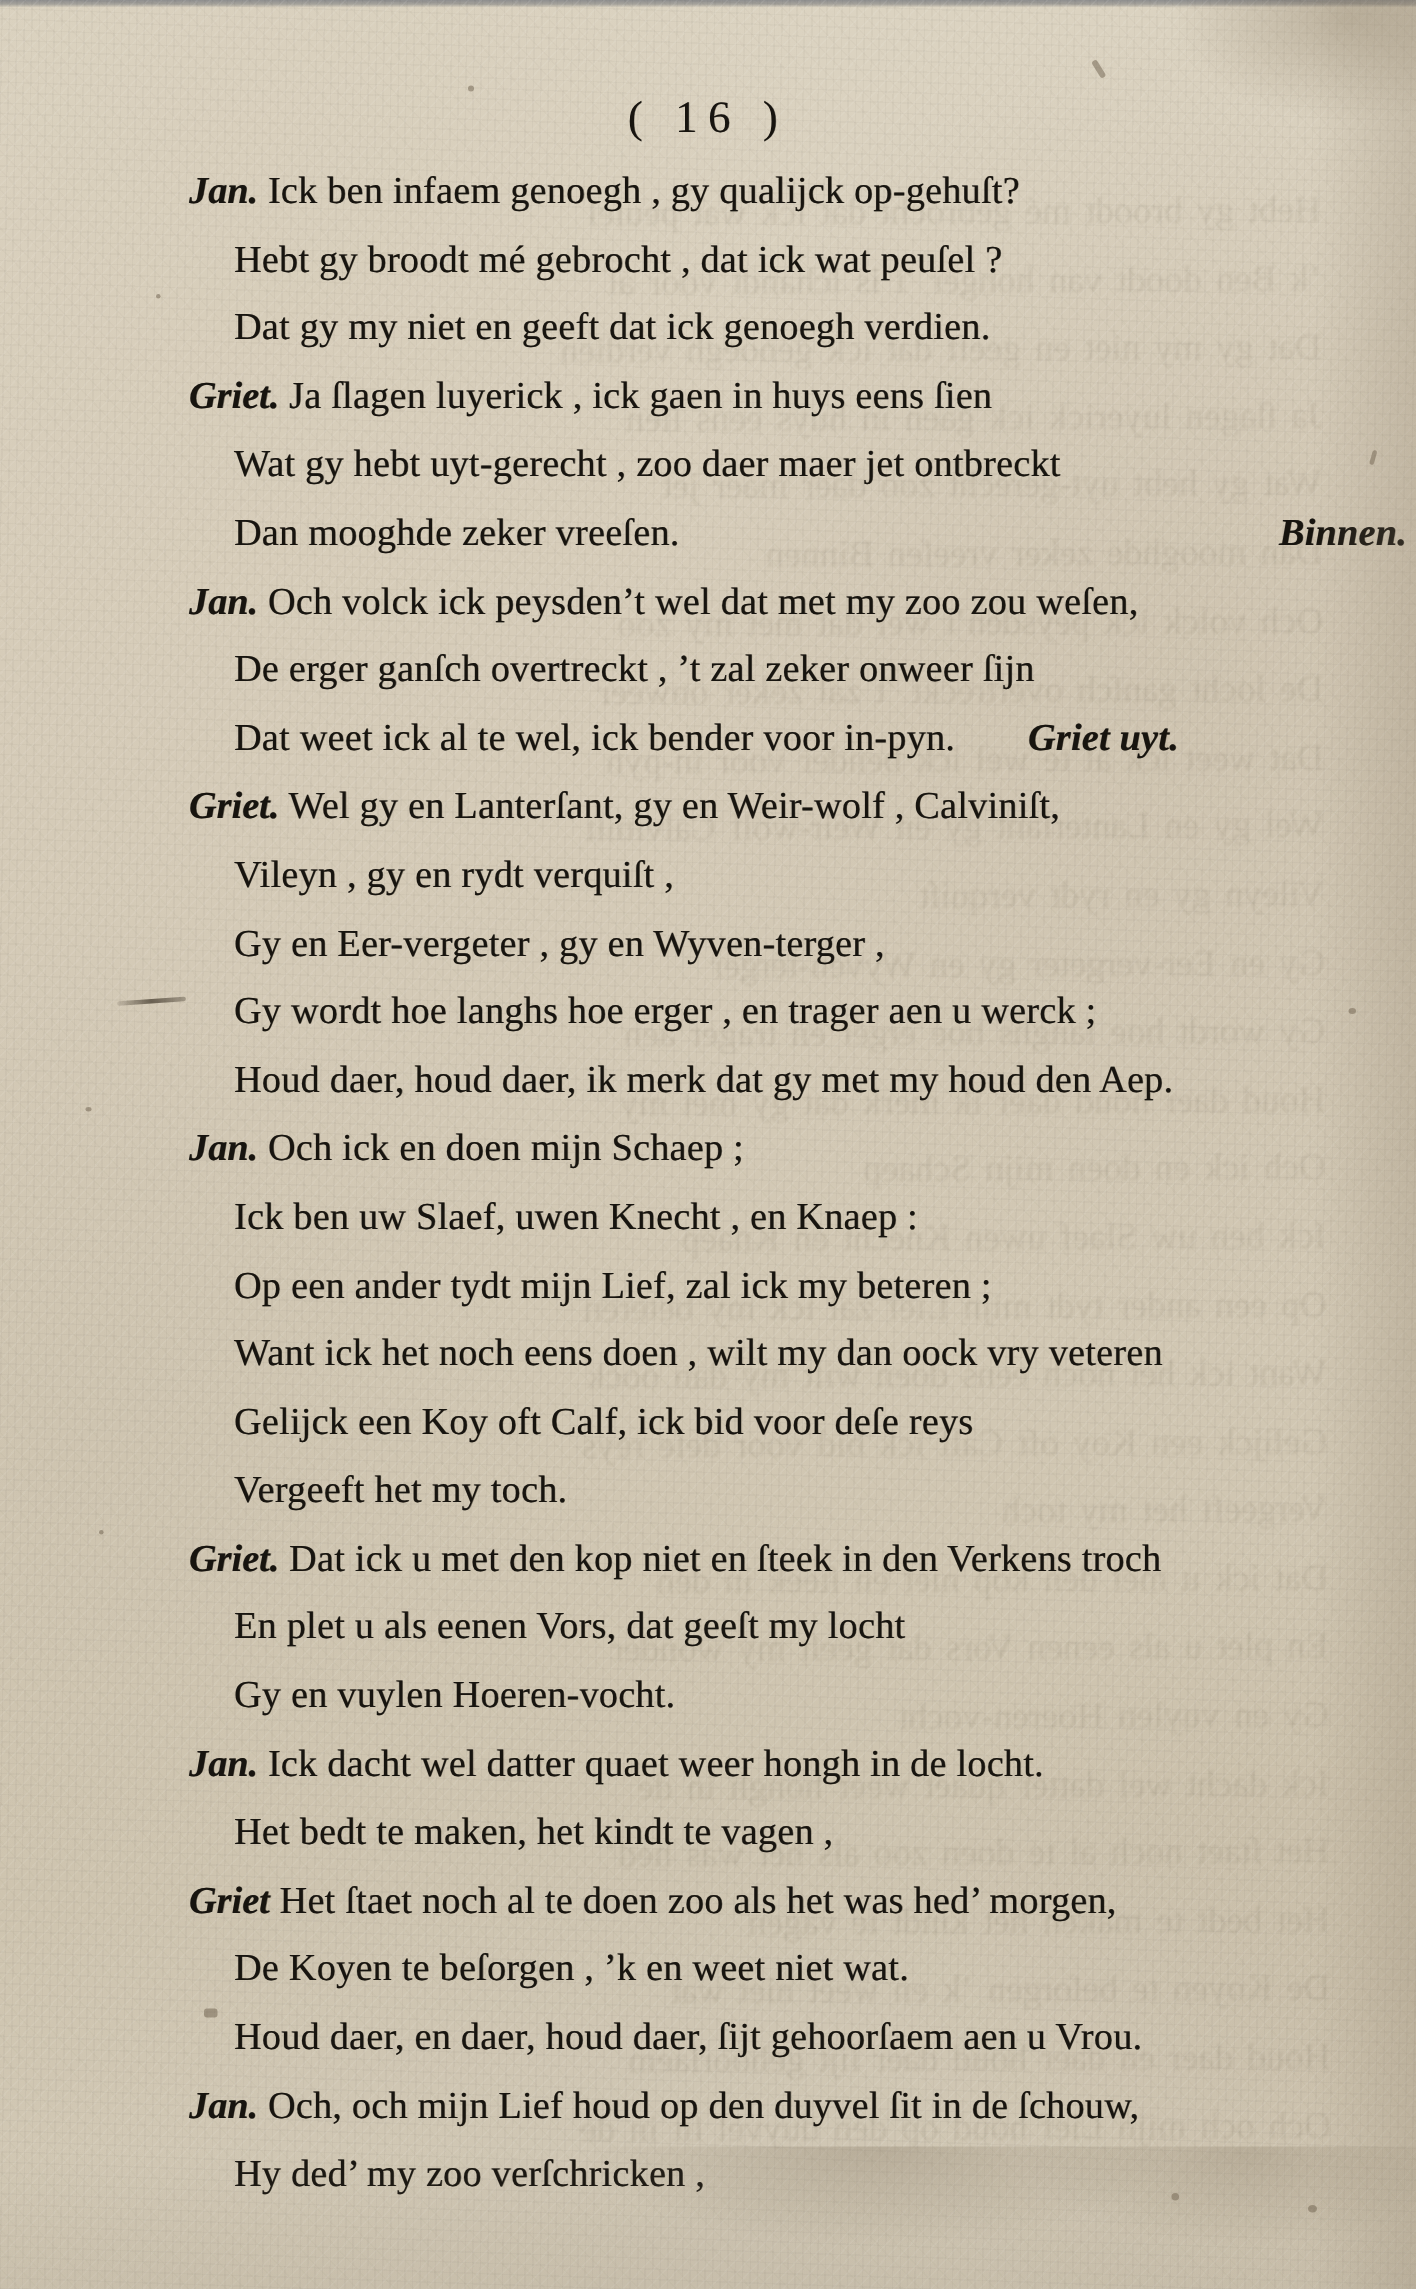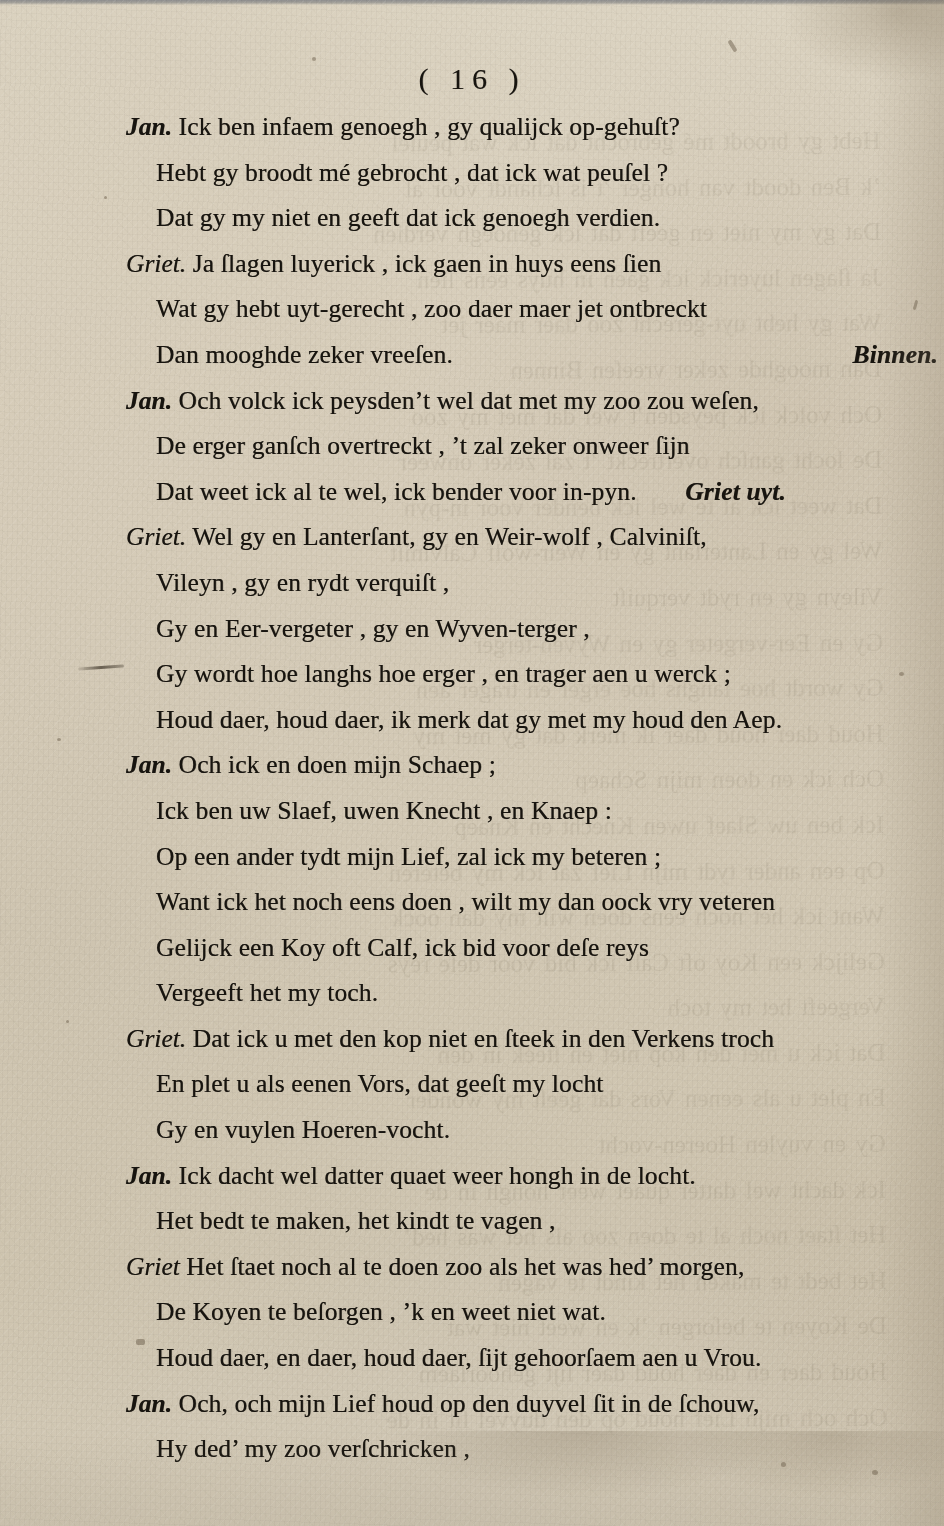--- a/index.html
+++ b/index.html
@@ -95,21 +95,21 @@
     white-space: nowrap;
     letter-spacing: 0.15px;
     text-shadow:
       0.35px 0.25px 0.35px rgba(30,25,16,0.50),
       -0.25px 0.15px 0.3px rgba(30,25,16,0.22);
   }
   .ln.ind   { padding-left: 30px; }
 
   .spk {
     font-style: italic;
-    font-weight: 400;
+    font-weight: 700;
     letter-spacing: 0;
   }
   .spk-j {
     font-style: italic;
     font-weight: 700;
     letter-spacing: 0;
     font-family: Liberation Serif, serif;
   }
   .sc { font-variant: small-caps; letter-spacing: 0.6px; }
 

